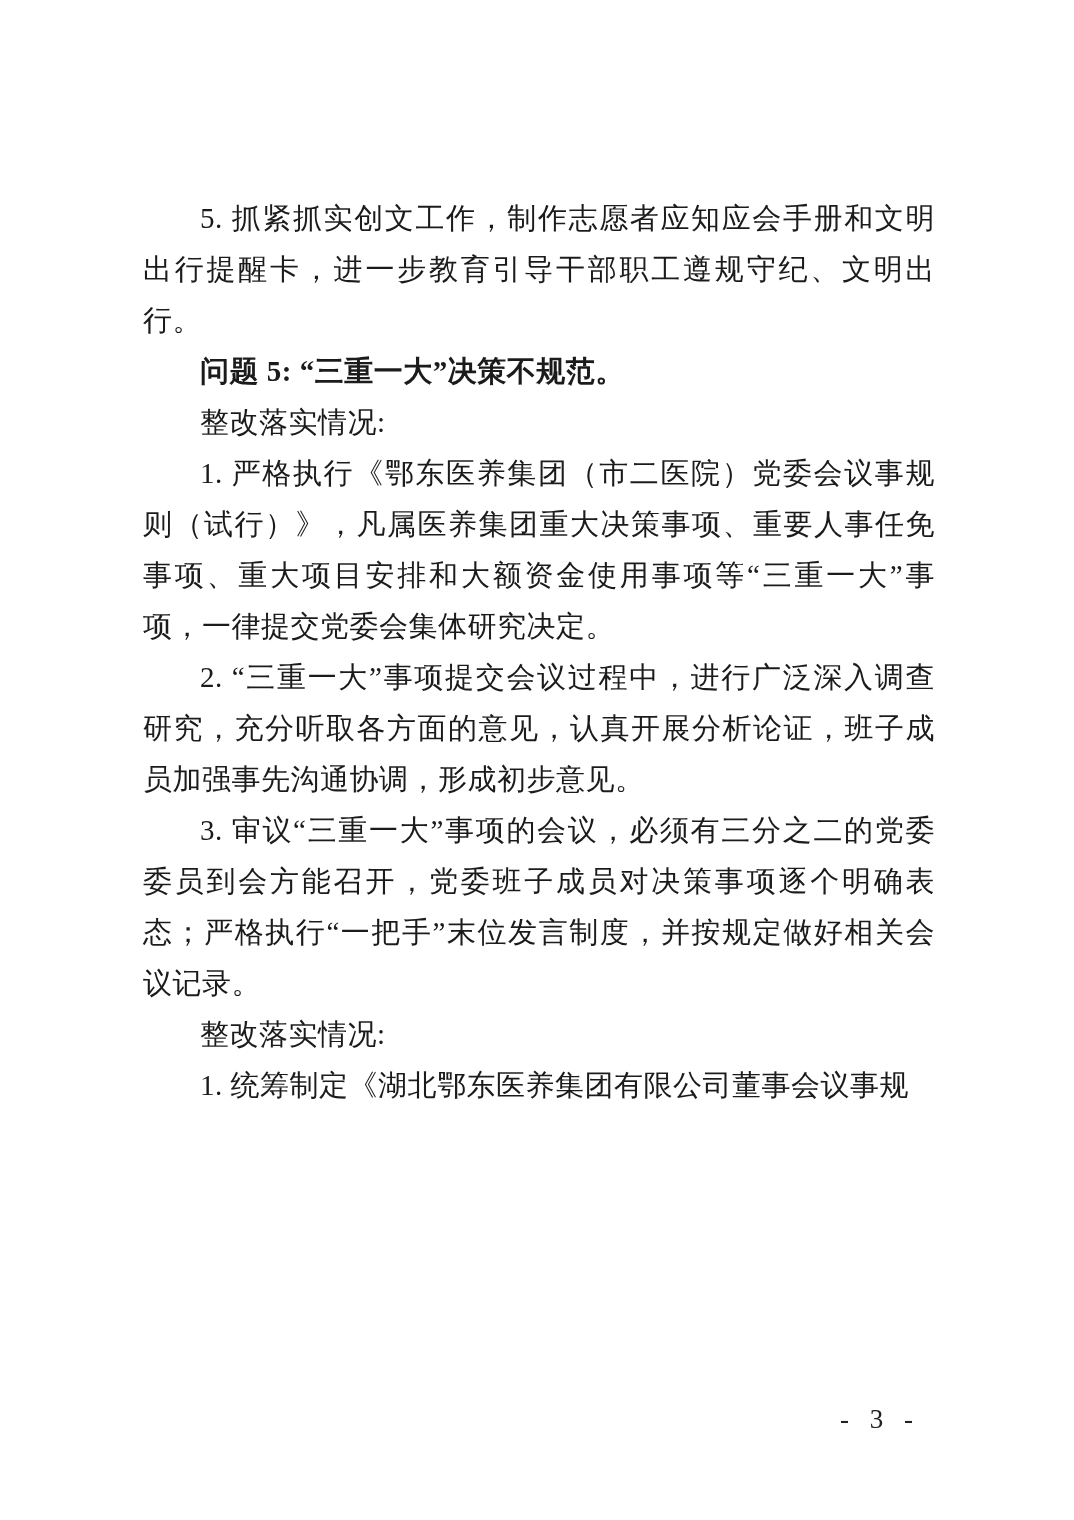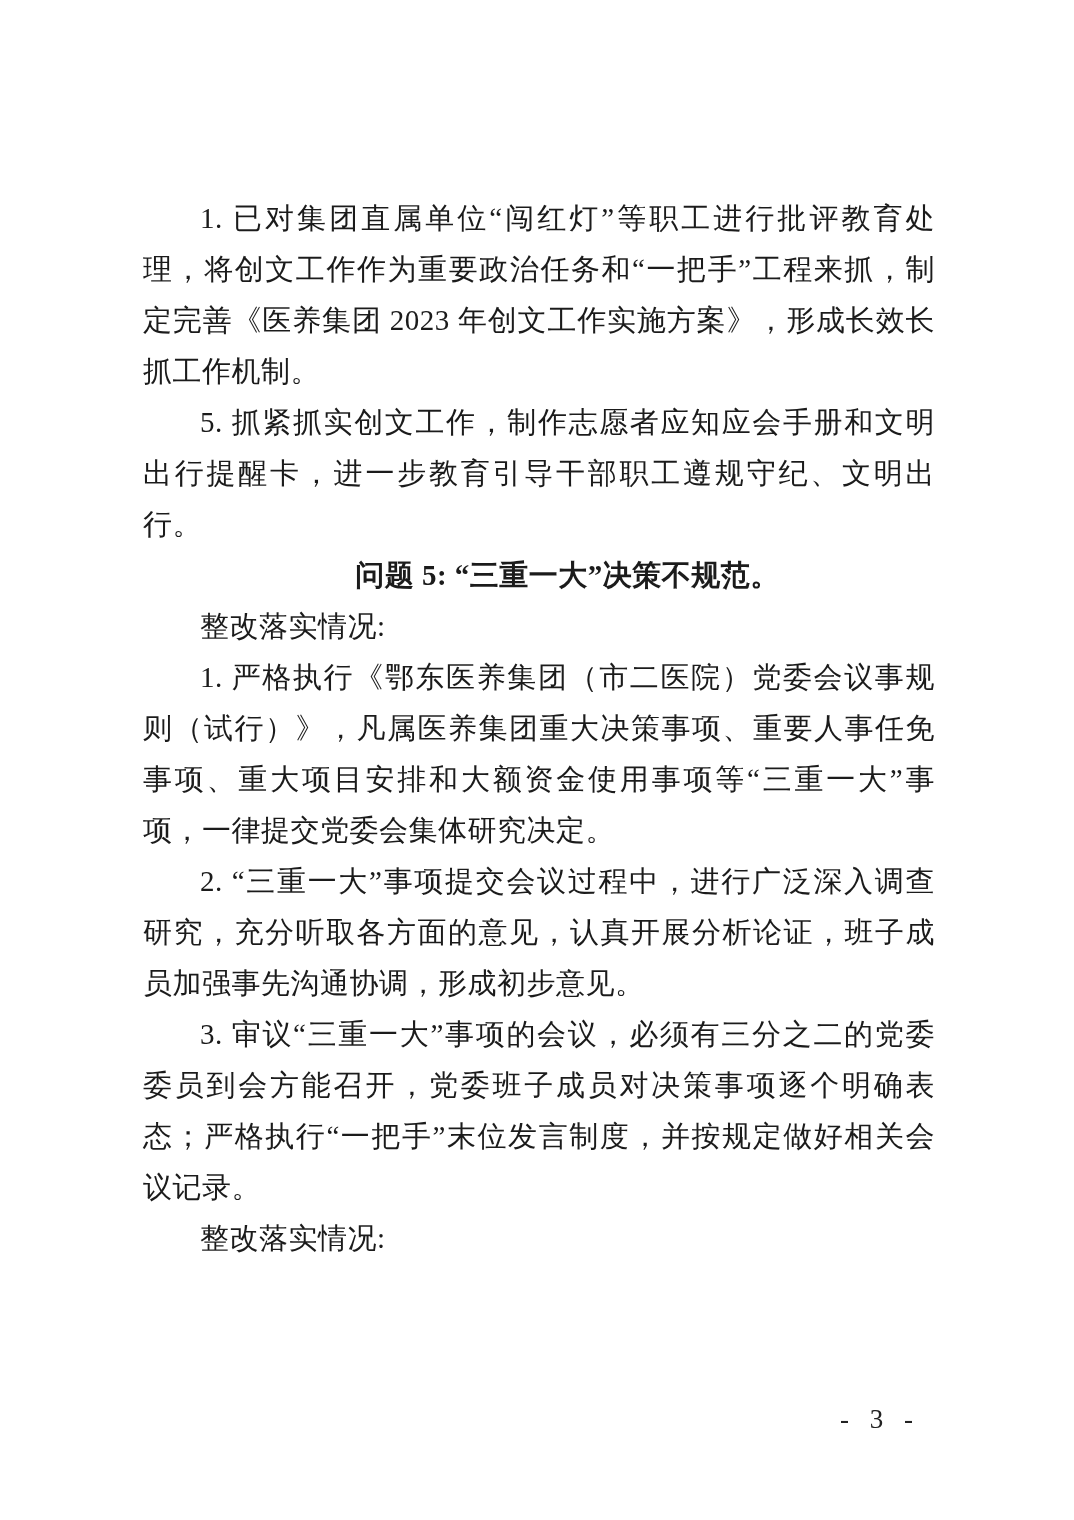--- a/index.html
+++ b/index.html
@@ -27,42 +27,42 @@
     padding: 0;
     font-size: 29px;
     line-height: 51px;
     text-align: justify;
     text-indent: 57px;
     letter-spacing: 0.5px;
     word-break: break-all;
   }
   .content p.heading {
     font-weight: 700;
-    text-align: center;
+    text-align: left;
   }
   .page-number {
     position: absolute;
     left: 820px;
     top: 1404px;
     width: 120px;
     font-size: 27px;
     letter-spacing: 7px;
     text-align: center;
     color: #222222;
     font-family: "Liberation Serif", "DejaVu Serif", serif;
   }
 </style>
 </head>
 <body>
 
 <div class="page">
   <div class="content">
-    <p class="body">1. 已对集团直属单位“闯红灯”等职工进行批评教育处理，将创文工作作为重要政治任务和“一把手”工程来抓，制定完善《医养集团 2023 年创文工作实施方案》，形成长效长抓工作机制。</p>
     <p class="body">5. 抓紧抓实创文工作，制作志愿者应知应会手册和文明出行提醒卡，进一步教育引导干部职工遵规守纪、文明出行。</p>
     <p class="heading">问题 5: “三重一大”决策不规范。</p>
     <p class="body">整改落实情况:</p>
     <p class="body">1. 严格执行《鄂东医养集团（市二医院）党委会议事规则（试行）》，凡属医养集团重大决策事项、重要人事任免事项、重大项目安排和大额资金使用事项等“三重一大”事项，一律提交党委会集体研究决定。</p>
     <p class="body">2. “三重一大”事项提交会议过程中，进行广泛深入调查研究，充分听取各方面的意见，认真开展分析论证，班子成员加强事先沟通协调，形成初步意见。</p>
     <p class="body">3. 审议“三重一大”事项的会议，必须有三分之二的党委委员到会方能召开，党委班子成员对决策事项逐个明确表态；严格执行“一把手”末位发言制度，并按规定做好相关会议记录。</p>
     <p class="body">整改落实情况:</p>
+    <p class="body">1. 统筹制定《湖北鄂东医养集团有限公司董事会议事规</p>
   </div>
   <div class="page-number">- 3 -</div>
 </div>
 
 </body></html>

